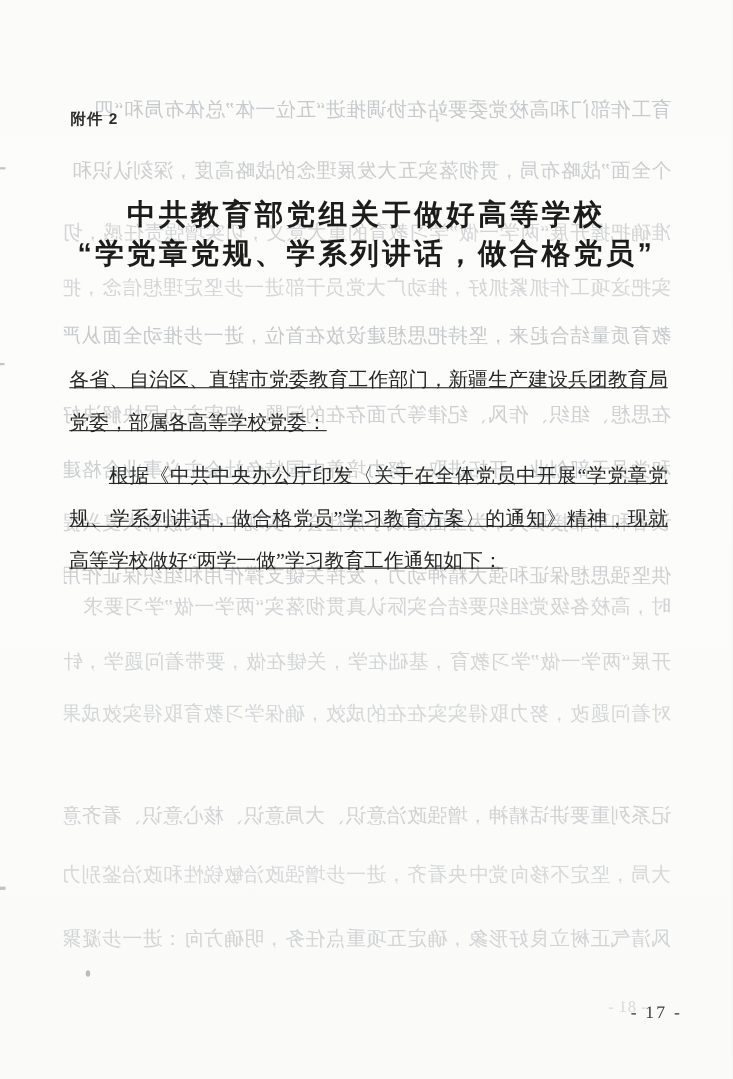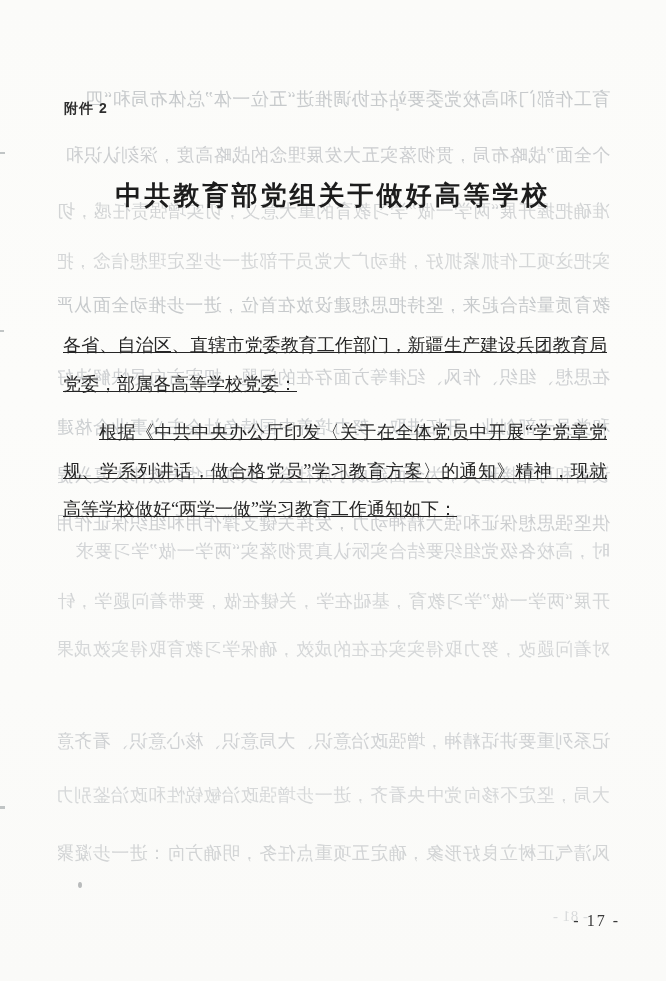--- a/index.html
+++ b/index.html
@@ -109,20 +109,21 @@
   <div class="edge-mark em3"></div>
   <div class="speck1"></div>
   <div class="speck2"></div>
 
   <div class="content">
 
     <div class="attachment">附件 2</div>
 
     <div class="doc-title">
       <div>中共教育部党组关于做好高等学校</div>
+      <div>“学党章党规、学系列讲话，做合格党员”</div>
     </div>
 
     <div class="body-text">
       <p>各省、自治区、直辖市党委教育工作部门，新疆生产建设兵团教育局党委，部属各高等学校党委：</p>
       <p class="p-indent p-intro">根据《中共中央办公厅印发〈关于在全体党员中开展“学党章党规、学系列讲话，做合格党员”学习教育方案〉的通知》精神，现就高等学校做好“两学一做”学习教育工作通知如下：</p>
     </div>
 
     <div class="page-number">- 17 -</div>
 
   </div>

